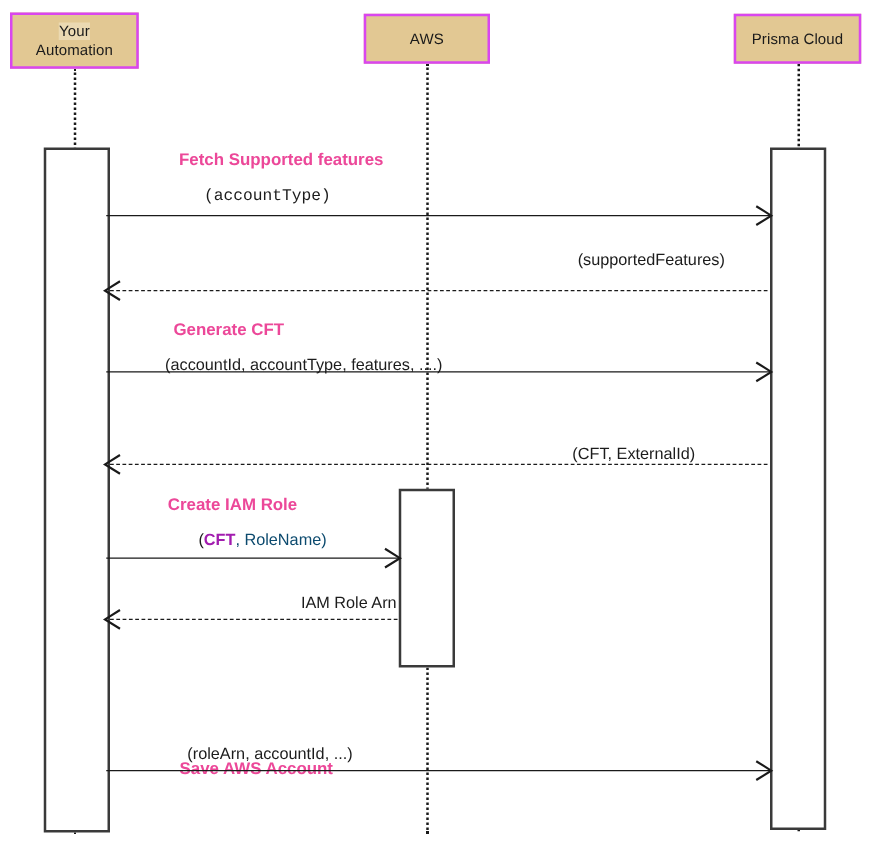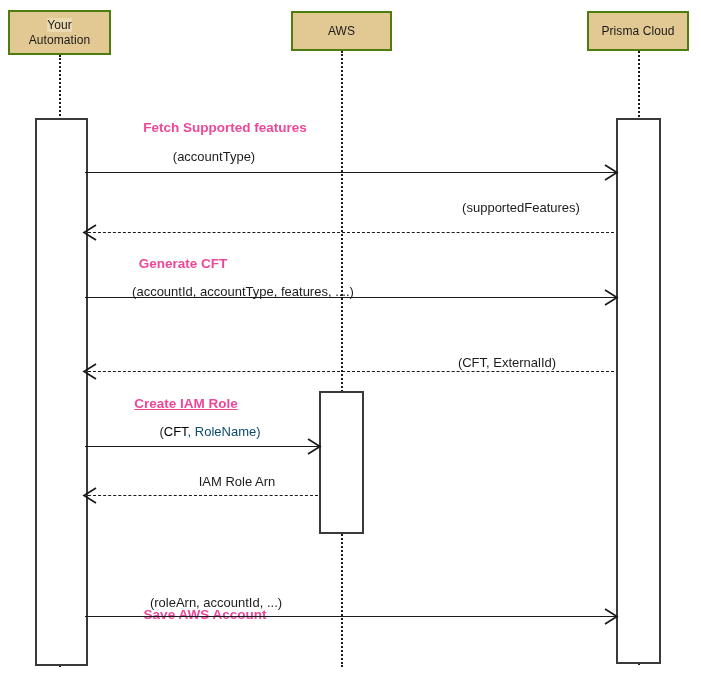--- a/index.html
+++ b/index.html
@@ -19,21 +19,21 @@
     position: absolute;
     left: 0; top: 0;
     width: 701px;
     height: 680px;
   }
   
   .participant-box {
     position: absolute;
     box-sizing: border-box;
     background: #e2c893;
-    border: 2px solid #4d7c0f;
+    border: 2px solid #d946ef;
     display: flex;
     align-items: center;
     justify-content: center;
     text-align: center;
     font-size: 12px;
     line-height: 15px;
     color: #1a1a1a;
     letter-spacing: 0.1px;
   }
   .participant-label {
@@ -79,22 +79,22 @@
   }
   .msg-args {
     position: absolute;
     font-size: 13px;
     font-weight: normal;
     color: #1c1c1c;
     white-space: nowrap;
     text-align: center;
   }
   .msg-args .b {
-    font-weight: normal;
-    color: #000000;
+    font-weight: bold;
+    color: #a21caf;
   }
   .msg-args .dim {
     color: #0c4a6e;
   }
 </style>
 </head>
 <body>
 
 <div id="diagram-root">
 
@@ -112,21 +112,21 @@
 
   <div class="participant-box" style="left:291px; top:11px; width:101px; height:40px;">
     <span class="participant-label">AWS</span>
   </div>
 
   <div class="participant-box" style="left:587px; top:11px; width:102px; height:40px;">
     <span class="participant-label">Prisma Cloud</span>
   </div>
 
   <div class="msg-title" style="left:0px; top:120px; width:450px;">Fetch Supported features</div>
-  <div class="msg-args" style="left:0px; top:149px; width:428px;">(accountType)</div>
+  <div class="msg-args" style="left:0px; top:149px; width:428px;font-family:Liberation Mono, monospace;">(accountType)</div>
   <div class="msg-line" style="left:85px; top:172px; width:531px;"></div>
   <svg class="arrow-svg" style="left:604px; top:164px; width:16px; height:17px;" viewBox="0 0 16 17">
     <path d="M1,1 L13,8.5 L1,16" fill="none" stroke="#1a1a1a" stroke-width="1.7"></path>
   </svg>
 
   <div class="msg-args" style="left:390px; top:200px; width:262px;">(supportedFeatures)</div>
   <div class="msg-line dashed" style="left:88px; top:232px; width:526px;"></div>
   <svg class="arrow-svg" style="left:82px; top:224px; width:16px; height:17px;" viewBox="0 0 16 17">
     <path d="M14,1 L2,8.5 L14,16" fill="none" stroke="#1a1a1a" stroke-width="1.7"></path>
   </svg>
@@ -137,28 +137,28 @@
   <svg class="arrow-svg" style="left:604px; top:289px; width:16px; height:17px;" viewBox="0 0 16 17">
     <path d="M1,1 L13,8.5 L1,16" fill="none" stroke="#1a1a1a" stroke-width="1.7"></path>
   </svg>
 
   <div class="msg-args" style="left:390px; top:339px; width:234px;margin-top:16px;">(CFT, ExternalId)</div>
   <div class="msg-line dashed" style="left:88px; top:371px; width:526px;"></div>
   <svg class="arrow-svg" style="left:82px; top:363px; width:16px; height:17px;" viewBox="0 0 16 17">
     <path d="M14,1 L2,8.5 L14,16" fill="none" stroke="#1a1a1a" stroke-width="1.7"></path>
   </svg>
 
-  <div class="msg-title" style="left:0px; top:396px; width:372px;text-decoration:underline;">Create IAM Role</div>
+  <div class="msg-title" style="left:0px; top:396px; width:372px;">Create IAM Role</div>
   <div class="msg-args" style="left:0px; top:424px; width:420px;"><span>(</span><span class="b">CFT</span><span class="dim">, RoleName)</span></div>
   <div class="msg-line" style="left:85px; top:446px; width:234px;"></div>
   <svg class="arrow-svg" style="left:307px; top:438px; width:16px; height:17px;" viewBox="0 0 16 17">
     <path d="M1,1 L13,8.5 L1,16" fill="none" stroke="#1a1a1a" stroke-width="1.7"></path>
   </svg>
 
-  <div class="msg-args" style="left:88px; top:474px; width:298px;">IAM Role Arn</div>
+  <div class="msg-args" style="left:88px; top:474px; width:298px;padding-left:42px;">IAM Role Arn</div>
   <div class="msg-line dashed" style="left:88px; top:495px; width:230px;"></div>
   <svg class="arrow-svg" style="left:82px; top:487px; width:16px; height:17px;" viewBox="0 0 16 17">
     <path d="M14,1 L2,8.5 L14,16" fill="none" stroke="#1a1a1a" stroke-width="1.7"></path>
   </svg>
 
   <div class="msg-title" style="left:0px; top:561px; width:410px;margin-top:46px;">Save AWS Account</div>
   <div class="msg-args" style="left:0px; top:595px; width:432px;">(roleArn, accountId, ...)</div>
   <div class="msg-line" style="left:85px; top:616px; width:531px;"></div>
   <svg class="arrow-svg" style="left:604px; top:608px; width:16px; height:17px;" viewBox="0 0 16 17">
     <path d="M1,1 L13,8.5 L1,16" fill="none" stroke="#1a1a1a" stroke-width="1.7"></path>

